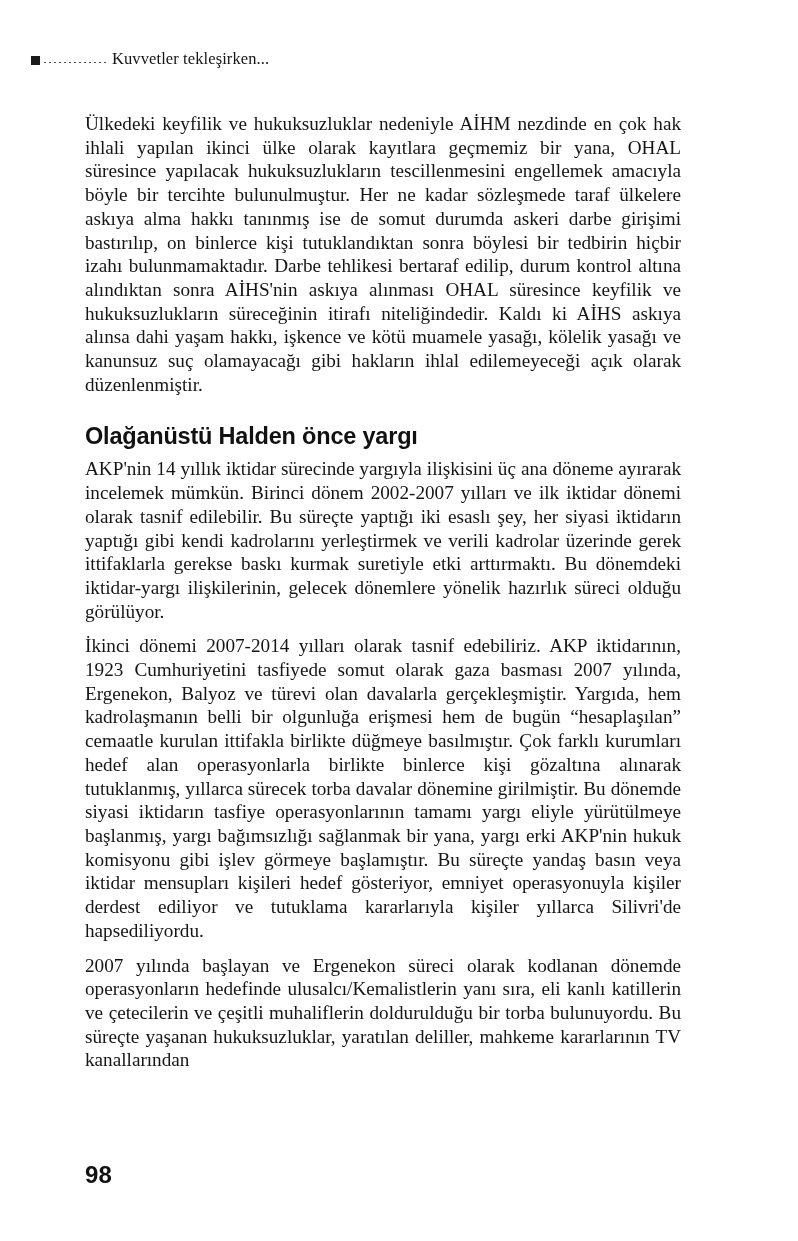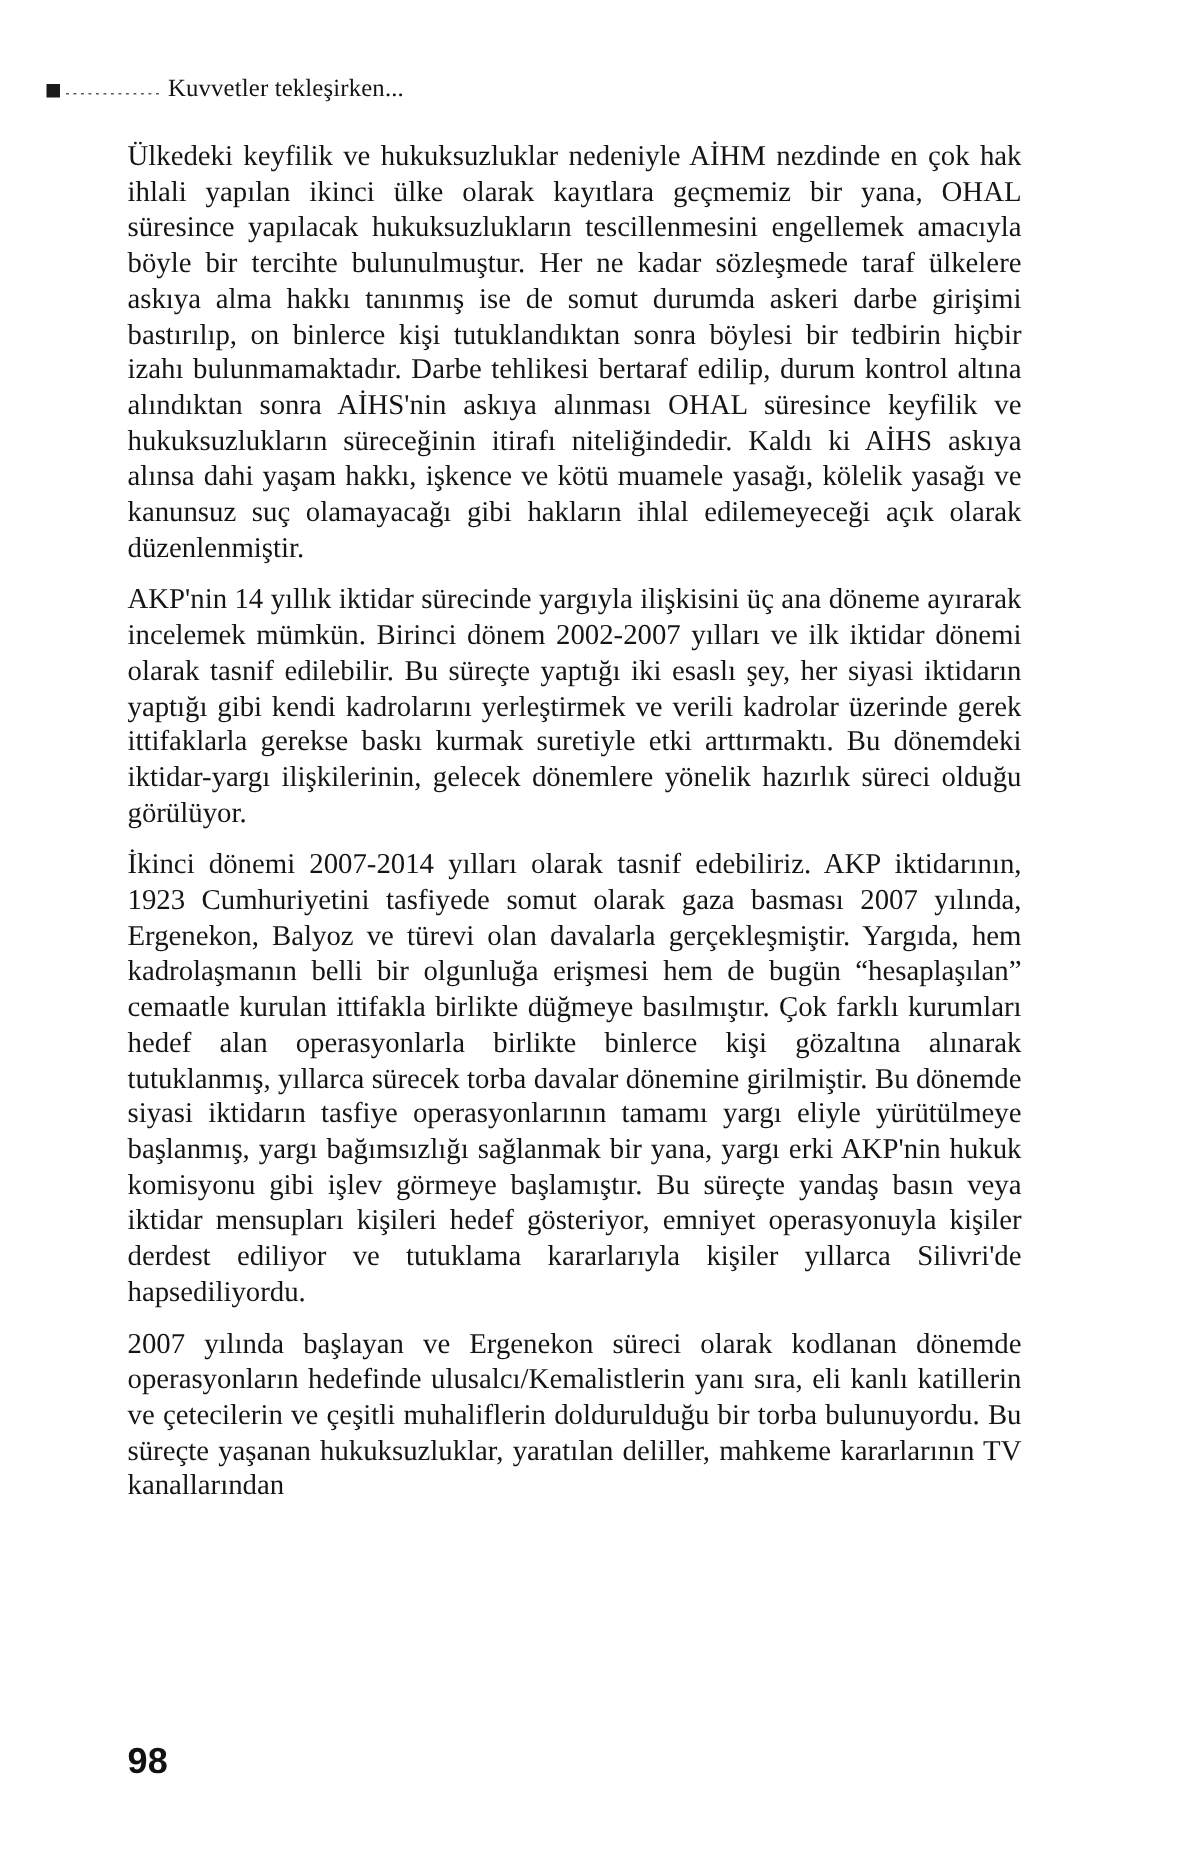--- a/index.html
+++ b/index.html
@@ -59,21 +59,21 @@
     font-size: 16.5px;
     letter-spacing: 0.1px;
     color: #141414;
     white-space: nowrap;
   }
 
   
   .content {
     position: absolute;
     left: 85px;
-    top: 93px;
+    top: 112px;
     width: 596px;
   }
 
   p.body-text {
     margin: 0;
     font-family: "Liberation Serif", serif;
     font-size: 19.2px;
     line-height: 23.7px;
     text-align: justify;
     text-justify: inter-word;
@@ -119,20 +119,23 @@
   <div class="running-header">
     <span class="header-marker"></span>
     <span class="header-rule"></span>
     <span class="header-title">Kuvvetler tekleşirken...</span>
   </div>
 
   <div class="content">
 
     <p class="body-text">Ülkedeki keyfilik ve hukuksuzluklar nedeniyle AİHM nezdinde en çok hak ihlali yapılan ikinci ülke olarak kayıtlara geçmemiz bir yana, OHAL süresince yapılacak hukuksuzlukların tescillenmesini engellemek amacıyla böyle bir tercihte bulunulmuştur. Her ne kadar sözleşmede taraf ülkelere askıya alma hakkı tanınmış ise de somut durumda askeri darbe girişimi bastırılıp, on binlerce kişi tutuklandıktan sonra böylesi bir tedbirin hiçbir izahı bulunmamaktadır. Darbe tehlikesi bertaraf edilip, durum kontrol altına alındıktan sonra AİHS'nin askıya alınması OHAL süresince keyfilik ve hukuksuzlukların süreceğinin itirafı niteliğindedir. Kaldı ki AİHS askıya alınsa dahi yaşam hakkı, işkence ve kötü muamele yasağı, kölelik yasağı ve kanunsuz suç olamayacağı gibi hakların ihlal edilemeyeceği açık olarak düzenlenmiştir.</p>
 
+    <div class="heading-block">
+      <h2 class="section-heading">Olağanüstü Halden önce yargı</h2>
+    </div>
 
     <p class="body-text">AKP'nin 14 yıllık iktidar sürecinde yargıyla ilişkisini üç ana döneme ayırarak incelemek mümkün. Birinci dönem 2002-2007 yılları ve ilk iktidar dönemi olarak tasnif edilebilir. Bu süreçte yaptığı iki esaslı şey, her siyasi iktidarın yaptığı gibi kendi kadrolarını yerleştirmek ve verili kadrolar üzerinde gerek ittifaklarla gerekse baskı kurmak suretiyle etki arttırmaktı. Bu dönemdeki iktidar-yargı ilişkilerinin, gelecek dönemlere yönelik hazırlık süreci olduğu görülüyor.</p>
 
     <p class="body-text">İkinci dönemi 2007-2014 yılları olarak tasnif edebiliriz. AKP iktidarının, 1923 Cumhuriyetini tasfiyede somut olarak gaza basması 2007 yılında, Ergenekon, Balyoz ve türevi olan davalarla gerçekleşmiştir. Yargıda, hem kadrolaşmanın belli bir olgunluğa erişmesi hem de bugün “hesaplaşılan” cemaatle kurulan ittifakla birlikte düğmeye basılmıştır. Çok farklı kurumları hedef alan operasyonlarla birlikte binlerce kişi gözaltına alınarak tutuklanmış, yıllarca sürecek torba davalar dönemine girilmiştir. Bu dönemde siyasi iktidarın tasfiye operasyonlarının tamamı yargı eliyle yürütülmeye başlanmış, yargı bağımsızlığı sağlanmak bir yana, yargı erki AKP'nin hukuk komisyonu gibi işlev görmeye başlamıştır. Bu süreçte yandaş basın veya iktidar mensupları kişileri hedef gösteriyor, emniyet operasyonuyla kişiler derdest ediliyor ve tutuklama kararlarıyla kişiler yıllarca Silivri'de hapsediliyordu.</p>
 
     <p class="body-text">2007 yılında başlayan ve Ergenekon süreci olarak kodlanan dönemde operasyonların hedefinde ulusalcı/Kemalistlerin yanı sıra, eli kanlı katillerin ve çetecilerin ve çeşitli muhaliflerin doldurulduğu bir torba bulunuyordu. Bu süreçte yaşanan hukuksuzluklar, yaratılan deliller, mahkeme kararlarının TV kanallarından</p>
 
   </div>
 
   <div class="folio">98</div>

